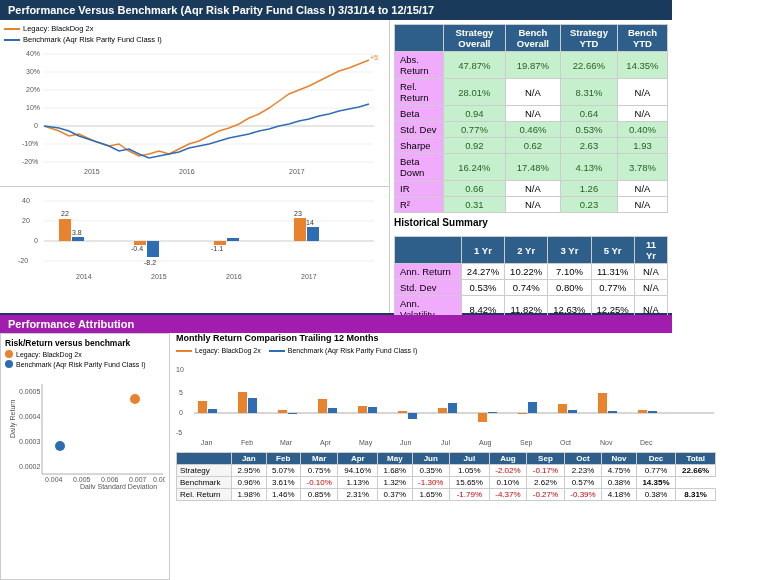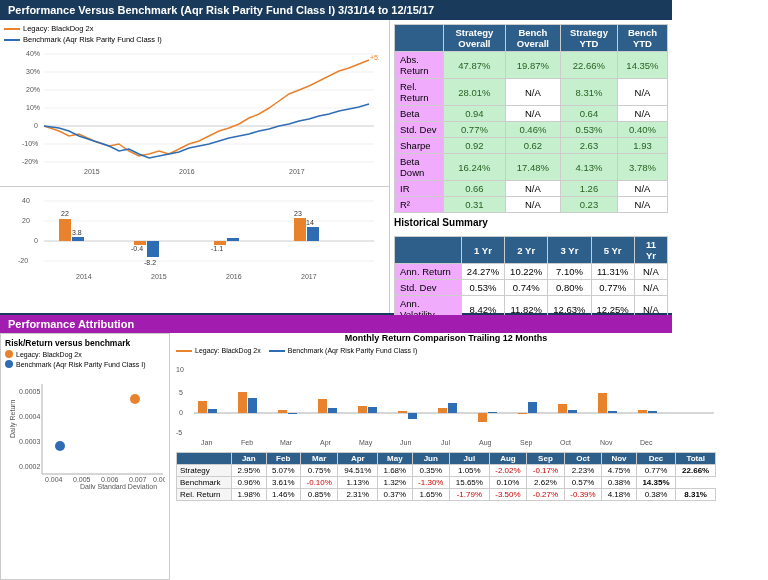--- a/index.html
+++ b/index.html
@@ -358,21 +358,21 @@
 
           <text x="75" y="115" class="axis-label">Daily Standard Deviation</text>
 
           <circle cx="130" cy="25" r="5" fill="#e8822d"></circle>
 
           <circle cx="55" cy="72" r="5" fill="#2e6db4"></circle>
         </svg>
       </div>
 
       <div class="monthly-area">
-        <div style="font-size:9px;font-weight:bold;margin-bottom:2px;text-align:center;">Monthly Return Comparison Trailing 12 Months</div>
+        <div style="font-size:9px;font-weight:bold;margin-bottom:2px;">Monthly Return Comparison Trailing 12 Months</div>
         <div style="display:flex;gap:8px;margin-bottom:2px;">
           <div class="legend">
             <span class="legend-line legend-orange"></span>
             <span style="font-size:7px;">Legacy: BlackDog 2x</span>
           </div>
           <div class="legend">
             <span class="legend-line legend-blue"></span>
             <span style="font-size:7px;">Benchmark (Aqr Risk Parity Fund Class I)</span>
           </div>
         </div>
@@ -454,21 +454,21 @@
                   <th>Dec</th>
                   <th>Total</th>
                 </tr>
             </thead>
             <tbody id="monthly-tbody">
             <tr>
                   <td>Strategy</td>
                   <td>2.95%</td>
                   <td>5.07%</td>
                   <td>0.75%</td>
-                  <td>94.51%</td>
+                  <td>94.16%</td>
                   <td>1.68%</td>
                   <td>0.35%</td>
                   <td>1.05%</td>
                   <td style="color: rgb(204, 0, 0);">-2.02%</td>
                   <td style="color: rgb(204, 0, 0);">-0.17%</td>
                   <td>2.23%</td>
                   <td>4.75%</td>
                   <td>0.77%</td>
                   <td style="font-weight: bold;">22.66%</td>
                 </tr>
@@ -489,21 +489,21 @@
                 </tr>
                 <tr>
                   <td>Rel. Return</td>
                   <td>1.98%</td>
                   <td>1.46%</td>
                   <td>0.85%</td>
                   <td>2.31%</td>
                   <td>0.37%</td>
                   <td>1.65%</td>
                   <td style="color: rgb(204, 0, 0);">-1.79%</td>
-                  <td style="color: rgb(204, 0, 0);">-3.50%</td>
+                  <td style="color: rgb(204, 0, 0);">-4.37%</td>
                   <td style="color: rgb(204, 0, 0);">-0.27%</td>
                   <td style="color: rgb(204, 0, 0);">-0.39%</td>
                   <td>4.18%</td>
                   <td>0.38%</td>
                   <td style="font-weight: bold;">8.31%</td>
                 </tr>
               </tbody>
           </table>
         </div>
       </div>

